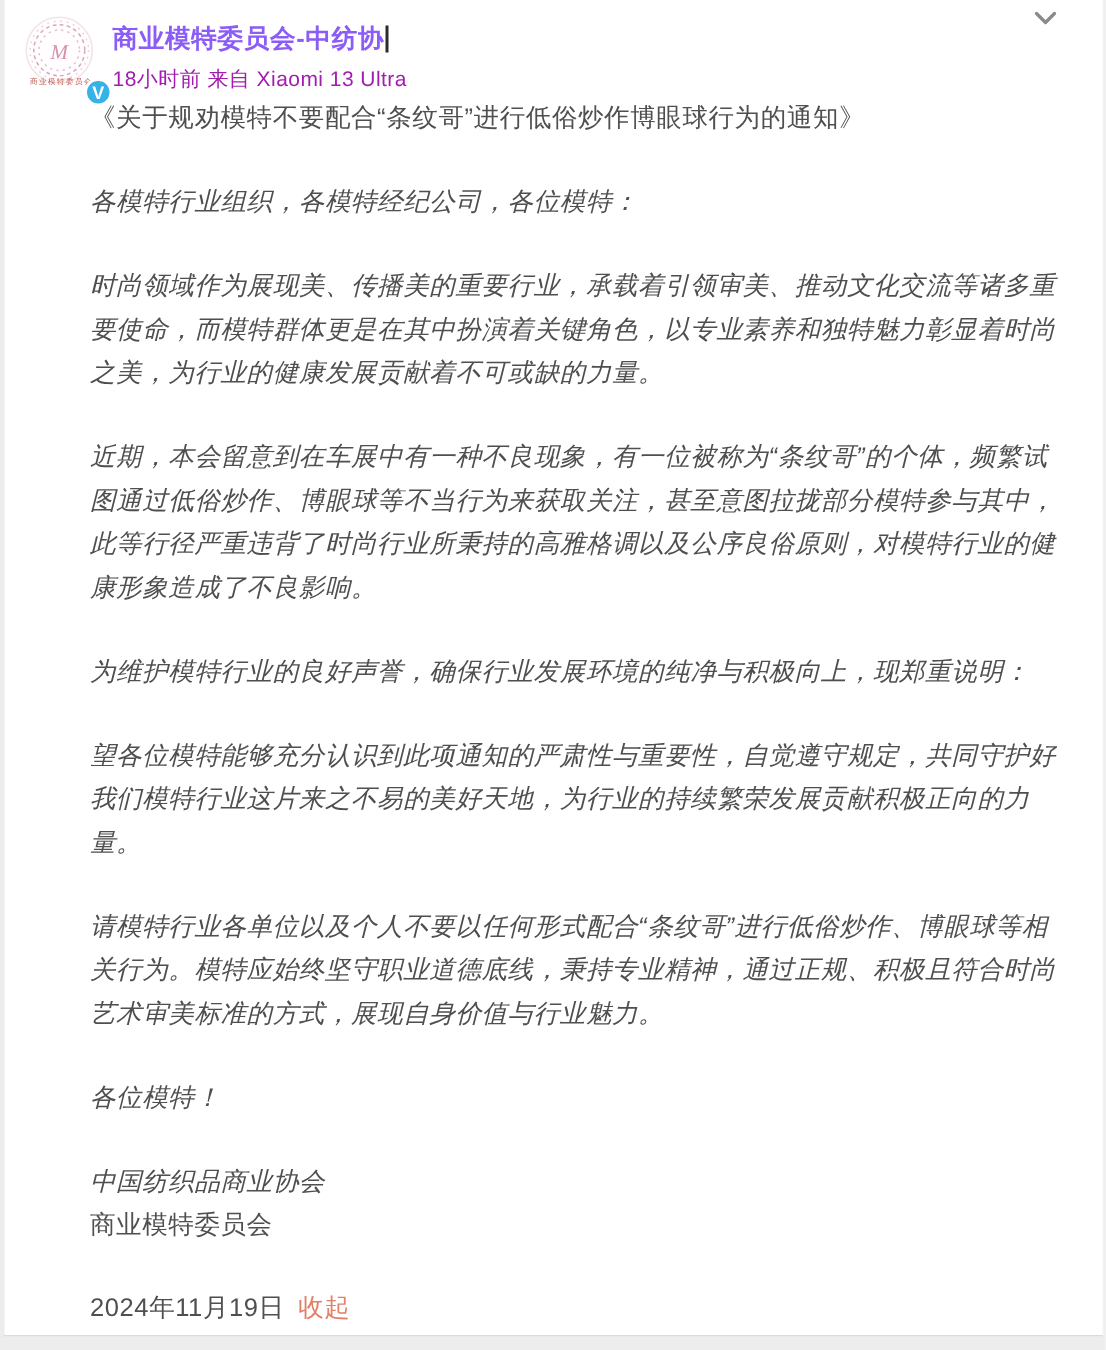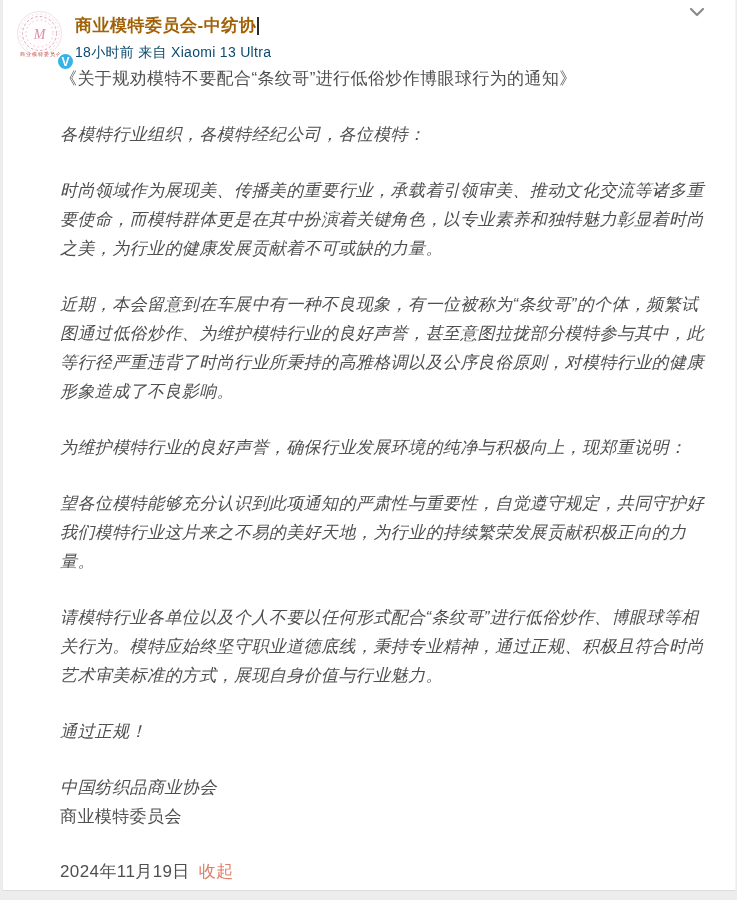--- a/index.html
+++ b/index.html
@@ -56,34 +56,34 @@
     color: #ffffff;
     font-size: 12px; font-weight: bold;
     display: flex; align-items: center; justify-content: center;
     line-height: 1;
   }
   .head-text { margin-left: 58px; padding-top: 2px; }
   .name-row { display: flex; align-items: center; }
   .name {
     font-size: 17px;
     font-weight: 700;
-    color: #a16207;
+    color: #8b5cf6;
     letter-spacing: 0.5px;
     cursor: pointer;
   }
   .cursor-bar {
     display: inline-block;
     width: 1.5px; height: 18px;
     background: #2b2b2b;
     margin-left: 1px;
   }
   .meta {
     margin-top: 7px;
     font-size: 14px;
-    color: #0c4a6e;
+    color: #a21caf;
     letter-spacing: 0.3px;
   }
   .chevron {
     position: absolute; right: 27px; top: 3px;
     width: 22px; height: 18px;
     color: #8a8a8a;
     cursor: pointer;
   }
   
   .content {
@@ -143,25 +143,25 @@
         <polyline points="5,6 11,12 17,6" fill="none" stroke="#8a8a8a" stroke-width="2.2" stroke-linecap="round" stroke-linejoin="round"></polyline>
       </svg>
     </div>
   </div>
 
   <div class="content">
     <p class="title">《关于规劝模特不要配合“条纹哥”进行低俗炒作博眼球行为的通知》</p>
 
     <p class="para">各模特行业组织，各模特经纪公司，各位模特：</p>
     <p class="para">时尚领域作为展现美、传播美的重要行业，承载着引领审美、推动文化交流等诸多重要使命，而模特群体更是在其中扮演着关键角色，以专业素养和独特魅力彰显着时尚之美，为行业的健康发展贡献着不可或缺的力量。</p>
-    <p class="para">近期，本会留意到在车展中有一种不良现象，有一位被称为“条纹哥”的个体，频繁试图通过低俗炒作、为维护模特行业的良好声誉，甚至意图拉拢部分模特参与其中，此等行径严重违背了时尚行业所秉持的高雅格调以及公序良俗原则，对模特行业的健康形象造成了不良影响。</p>
+    <p class="para">近期，本会留意到在车展中有一种不良现象，有一位被称为“条纹哥”的个体，频繁试图通过低俗炒作、博眼球等不当行为来获取关注，甚至意图拉拢部分模特参与其中，此等行径严重违背了时尚行业所秉持的高雅格调以及公序良俗原则，对模特行业的健康形象造成了不良影响。</p>
     <p class="para">为维护模特行业的良好声誉，确保行业发展环境的纯净与积极向上，现郑重说明：</p>
     <p class="para">望各位模特能够充分认识到此项通知的严肃性与重要性，自觉遵守规定，共同守护好我们模特行业这片来之不易的美好天地，为行业的持续繁荣发展贡献积极正向的力量。</p>
     <p class="para">请模特行业各单位以及个人不要以任何形式配合“条纹哥”进行低俗炒作、博眼球等相关行为。模特应始终坚守职业道德底线，秉持专业精神，通过正规、积极且符合时尚艺术审美标准的方式，展现自身价值与行业魅力。</p>
-    <p class="para">通过正规！</p>
+    <p class="para">各位模特！</p>
 
     <div class="signature">
       <p class="para">中国纺织品商业协会</p>
       <p class="no-gap">商业模特委员会</p>
     </div>
 
     <p class="footer-line">
       <span>2024年11月19日</span><a class="collapse-link" href="#">收起</a>
     </p>
   </div>

